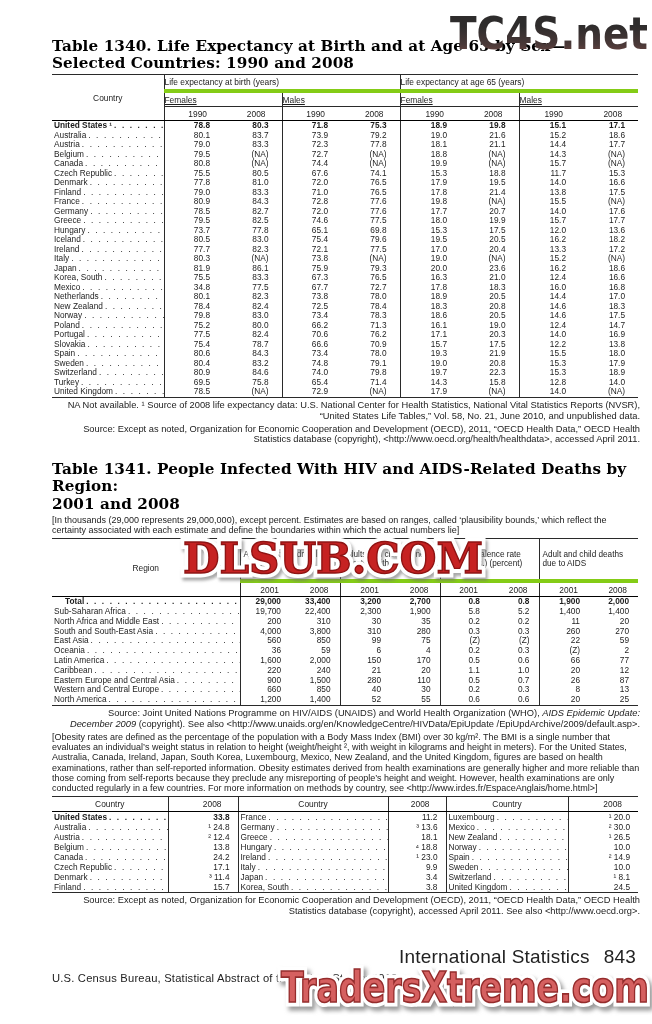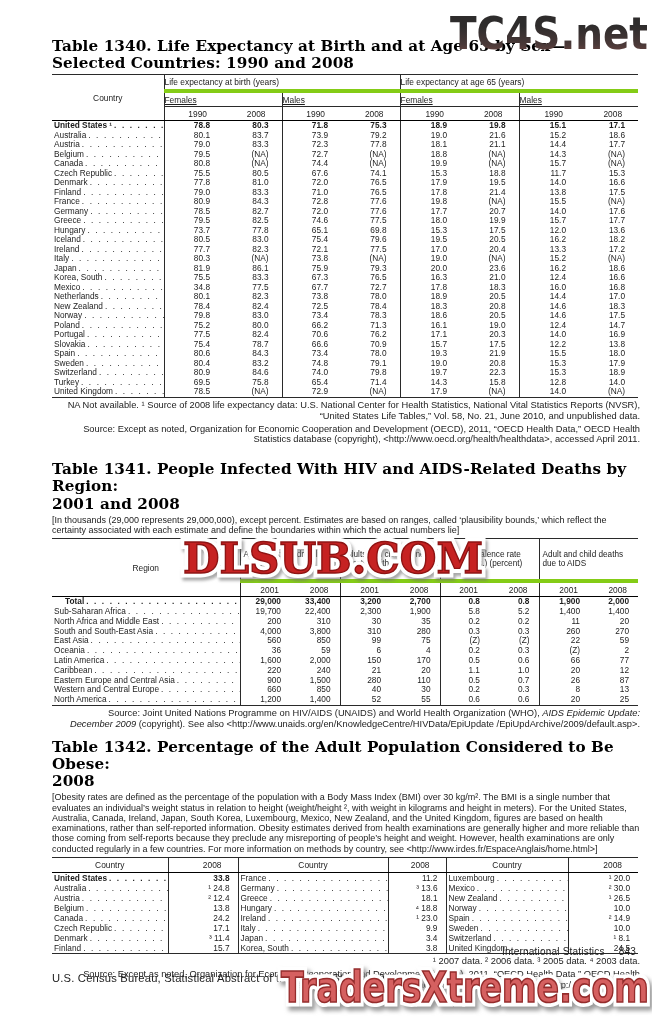--- a/index.html
+++ b/index.html
@@ -33,21 +33,21 @@
   tr.yr th, #t1340 thead .ch, #t1341 thead .ch{border-bottom:1.5px solid #000;}
   #t1342 thead th{border-bottom:1.5px solid #000;height:14px;}
   table{border-bottom:1px solid #2a2a2a;}
   .rl{display:flex;align-items:baseline;overflow:hidden;padding-left:2px;}
   .rl.ind{padding-left:13px;}
   .lbl{white-space:nowrap;}
   .dots{flex:1;overflow:hidden;white-space:nowrap;margin-left:2px;color:#1c1c1c;}
   .dots::after{content:". . . . . . . . . . . . . . . . . . . . . . . . . . . . . . . . . . . . . . . . . . . .";letter-spacing:1.6px;}
   tr.b td, td.b, tr.b .dots::after, td.b .dots::after{font-weight:bold;}
   .src-it{font-style:italic;}
-  .footer-line{position:absolute;right:16px;top:946px;font-size:10px;color:#222;letter-spacing:0.2px;}
+  .footer-line{position:absolute;right:16px;top:946px;font-size:19px;color:#222;letter-spacing:0.2px;}
   .footer-line .pg{margin-left:14px;}
   .credit{position:absolute;left:52px;top:972px;font-size:11.2px;color:#222;letter-spacing:0.2px;}
   .wm{position:absolute;pointer-events:none;z-index:6;}
   .wm-top{right:0px;top:4px;}
   .wm-bot{left:270px;top:958px;filter:drop-shadow(3px 4px 2px rgba(100,100,100,0.65));}
   .t1341wrap{position:relative;}
   .wm-mid{left:116px;top:-12px;filter:drop-shadow(2px 3px 1.5px rgba(110,110,110,0.6));}
 </style>
 </head>
 <body>
@@ -794,22 +794,20 @@
       </table>
 
       <svg class="wm wm-mid" width="330" height="68">
         <text x="165" y="47" text-anchor="middle" font-family="'DejaVu Serif',serif" font-weight="bold" font-size="43" textLength="300" lengthAdjust="spacingAndGlyphs" fill="#c62222" stroke="#ffffff" stroke-width="9" paint-order="stroke">DLSUB.COM</text>
         <text x="165" y="47" text-anchor="middle" font-family="'DejaVu Serif',serif" font-weight="bold" font-size="43" textLength="300" lengthAdjust="spacingAndGlyphs" fill="#c62222" stroke="#8d1414" stroke-width="1.4">DLSUB.COM</text>
       </svg>
     </div>
 
     <p class="fnote"><span>Source: Joint United Nations Programme on HIV/AIDS (UNAIDS) and World Health Organization (WHO), </span><span class="src-it">AIDS Epidemic Update: December 2009</span><span> (copyright). See also &lt;http://www.unaids.org/en/KnowledgeCentre/HIVData/EpiUpdate /EpiUpdArchive/2009/default.asp&gt;.</span></p>
 
-    <h2 class="tt" id="title1342"><span>Table 1342. Percentage of the Adult Population Considered to Be Obese:</span><br>
-      <span>2008</span></h2>
 
     <p class="note">[Obesity rates are defined as the percentage of the population with a Body Mass Index (BMI) over 30 kg/m². The BMI is a single number that evaluates an individual’s weight status in relation to height (weight/height ², with weight in kilograms and height in meters). For the United States, Australia, Canada, Ireland, Japan, South Korea, Luxembourg, Mexico, New Zealand, and the United Kingdom, figures are based on health examinations, rather than self-reported information. Obesity estimates derived from health examinations are generally higher and more reliable than those coming from self-reports because they preclude any misreporting of people’s height and weight. However, health examinations are only conducted regularly in a few countries. For more information on methods by country, see &lt;http://www.irdes.fr/EspaceAnglais/home.html&gt;]</p>
 
     <table id="t1342">
       <colgroup>
         <col style="width:116px">
           <col style="width:70px">
           <col style="width:150px">
         <col style="width:58px">
           <col style="width:122px">
@@ -1006,21 +1004,20 @@
               <div class="rl">
                 <span class="lbl">United Kingdom</span>
                 <span class="dots"></span>
               </div>
             </td>
             <td class="v bl">24.5</td>
           </tr>
         </tbody>
     </table>
 
-    <p class="fnote">¹ 2007 data. ² 2006 data. ³ 2005 data. ⁴ 2003 data.</p>
     <p class="fnote">Source: Except as noted, Organization for Economic Cooperation and Development (OECD), 2011, “OECD Health Data,” OECD Health Statistics database (copyright), accessed April 2011. See also &lt;http://www.oecd.org&gt;.</p>
 
   </div>
 
   <div class="footer-line"><span>International Statistics</span><span class="pg">843</span></div>
   <div class="credit">U.S. Census Bureau, Statistical Abstract of the United States: 2012</div>
 
   <svg class="wm wm-bot" width="390" height="62">
     <text x="195" y="44" text-anchor="middle" font-family="'DejaVu Sans',sans-serif" font-weight="bold" font-size="42" textLength="368" lengthAdjust="spacingAndGlyphs" fill="#d56060" stroke="#ffffff" stroke-width="9" paint-order="stroke">TradersXtreme.com</text>
     <text x="195" y="44" text-anchor="middle" font-family="'DejaVu Sans',sans-serif" font-weight="bold" font-size="42" textLength="368" lengthAdjust="spacingAndGlyphs" fill="#d56060" stroke="#942c2c" stroke-width="1.6">TradersXtreme.com</text>

